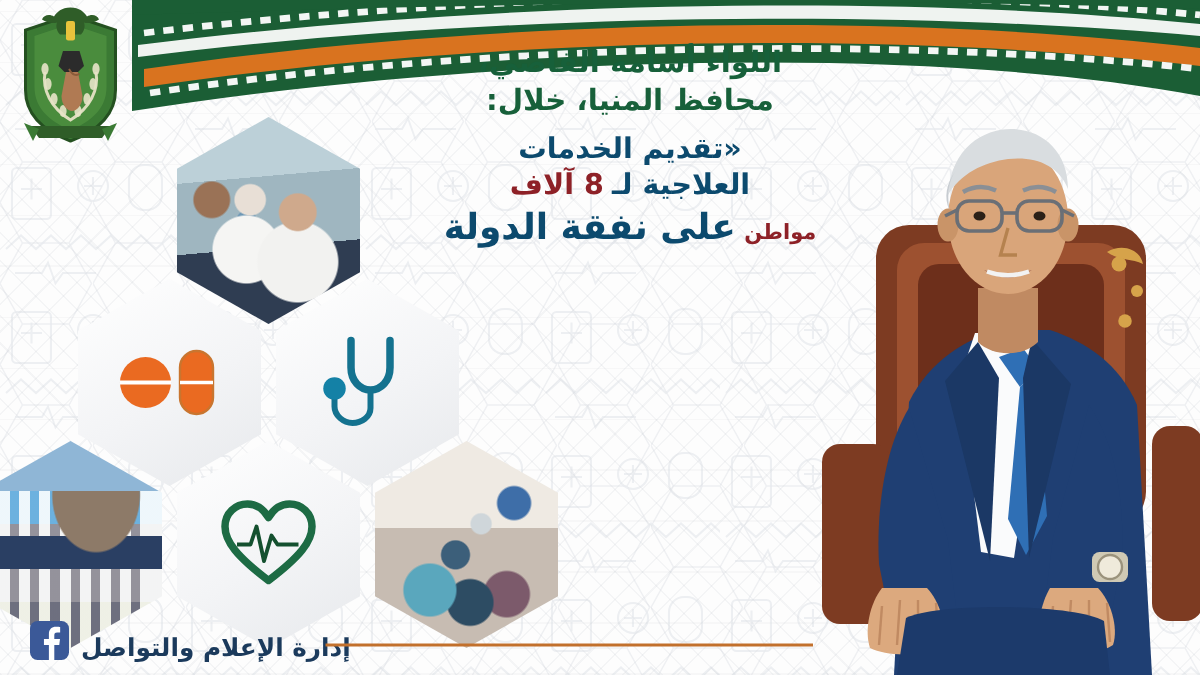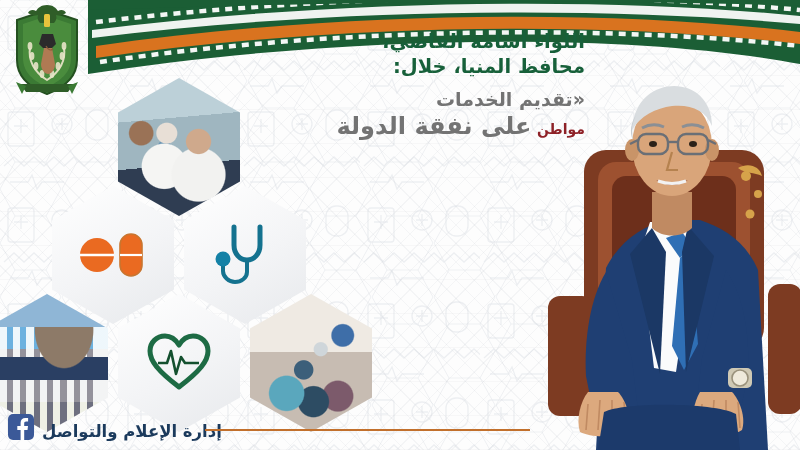--- a/index.html
+++ b/index.html
@@ -27,29 +27,29 @@
   
   .banner{position:absolute;top:0;left:0;width:800px;height:74px;overflow:hidden;}
   .banner svg{display:block;}
 
   
   .emblem{position:absolute;left:8px;top:4px;width:78px;height:98px;}
 
   
   .headline{
     position:absolute;right:215px;top:30px;width:330px;
-    direction:rtl;
+    text-align:center;direction:rtl;
   }
   .hl-line{
     font-weight:bold;line-height:1.28;letter-spacing:0;
     font-family:"DejaVu Sans","Liberation Sans",sans-serif;
     white-space:nowrap;
   }
   .hl-green{color:#17603a;font-size:19.5px;}
-  .hl-blue{color:#737373;font-size:19px;}
+  .hl-blue{color:#0c4a6e;font-size:19px;}
   .hl-red{color:#8e2127;}
   .hl-sp{display:inline;}
   .hl-gap{height:7px;}
 
   
   .hexwrap{position:absolute;left:-8px;top:78px;width:360px;height:335px;}
   .hex{
     position:absolute;
     clip-path:polygon(50% 0%,100% 25%,100% 75%,50% 100%,0% 75%,0% 25%);
     overflow:hidden;
@@ -87,21 +87,21 @@
       radial-gradient(circle at 52% 78%, #2d4c63 0 12%, transparent 13%),
       radial-gradient(circle at 72% 74%, #7c5a6b 0 11%, transparent 12%),
       radial-gradient(circle at 44% 55%, #3c5f7a 0 9%, transparent 10%),
       linear-gradient(180deg,#efeae3 0 42%, #c7bcb2 42% 100%);
   }
 
   
   .portrait{position:absolute;right:0;top:0;width:268px;height:450px;overflow:hidden;}
 
   
-  .footer{position:absolute;left:0;bottom:6px;width:640px;height:34px;padding-left:20px;}
+  .footer{position:absolute;left:12px;bottom:6px;width:640px;height:34px;padding-left:20px;}
   .fb-icon{position:absolute;left:8px;bottom:4px;width:26px;height:26px;}
   .footer-text{
     position:absolute;left:42px;bottom:3px;
     direction:rtl;font-size:16.5px;font-weight:bold;color:#1b3a5c;
     font-family:"DejaVu Sans","Liberation Sans",sans-serif;white-space:nowrap;
   }
   .footer-rule{position:absolute;left:205px;bottom:13px;width:325px;height:2.5px;background:#c2702c;}
 </style>
 </head>
 <body>
@@ -171,20 +171,24 @@
       <path d="M8 78 l10 4 l-4 8 Z M70 78 l-10 4 l4 8 Z" fill="#3b7a34"></path>
     </svg>
   </div>
 
   <div class="headline">
     <div class="hl-line hl-green">اللواء أسامة القاضي،</div>
     <div class="hl-line hl-green">محافظ المنيا، خلال:</div>
     <div class="hl-gap"></div>
     <div class="hl-line hl-blue">«تقديم الخدمات</div>
     <div class="hl-line">
+      <span class="hl-sp hl-blue" style="font-size:19px;font-weight:bold">العلاجية لـ</span>
+      <span class="hl-sp hl-red" style="font-size:19px;font-weight:bold">8 آلاف</span>
+    </div>
+    <div class="hl-line">
       <span class="hl-sp hl-red" style="font-size:14px;font-weight:bold">مواطن</span>
       <span class="hl-sp hl-blue" style="font-size:24px;font-weight:bold">على نفقة الدولة</span>
     </div>
   </div>
 
   <div class="hexwrap">
 
     <div class="hex hex-photo ph-doctor hex-shadow" style="left:126px;top:0px;width:122px;height:138px;"></div>
 
     <div class="hex hex-icon hex-shadow" style="left:60px;top:108px;width:122px;height:138px;">

